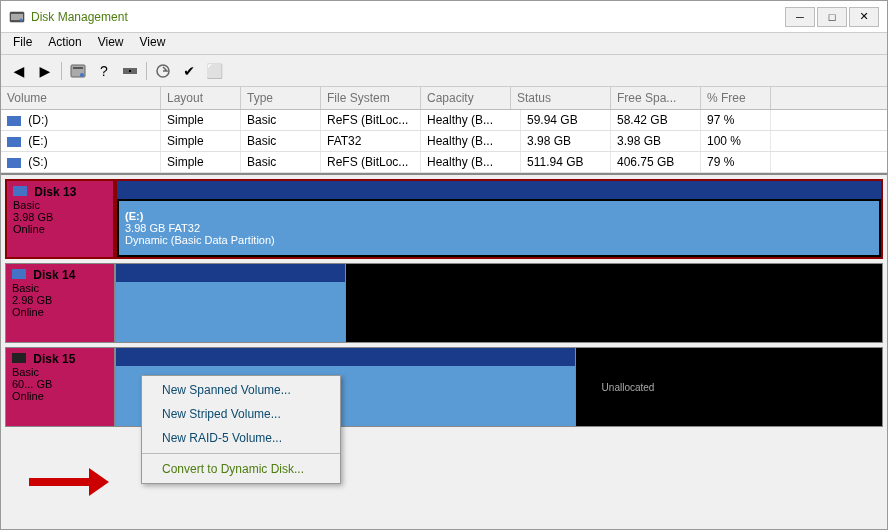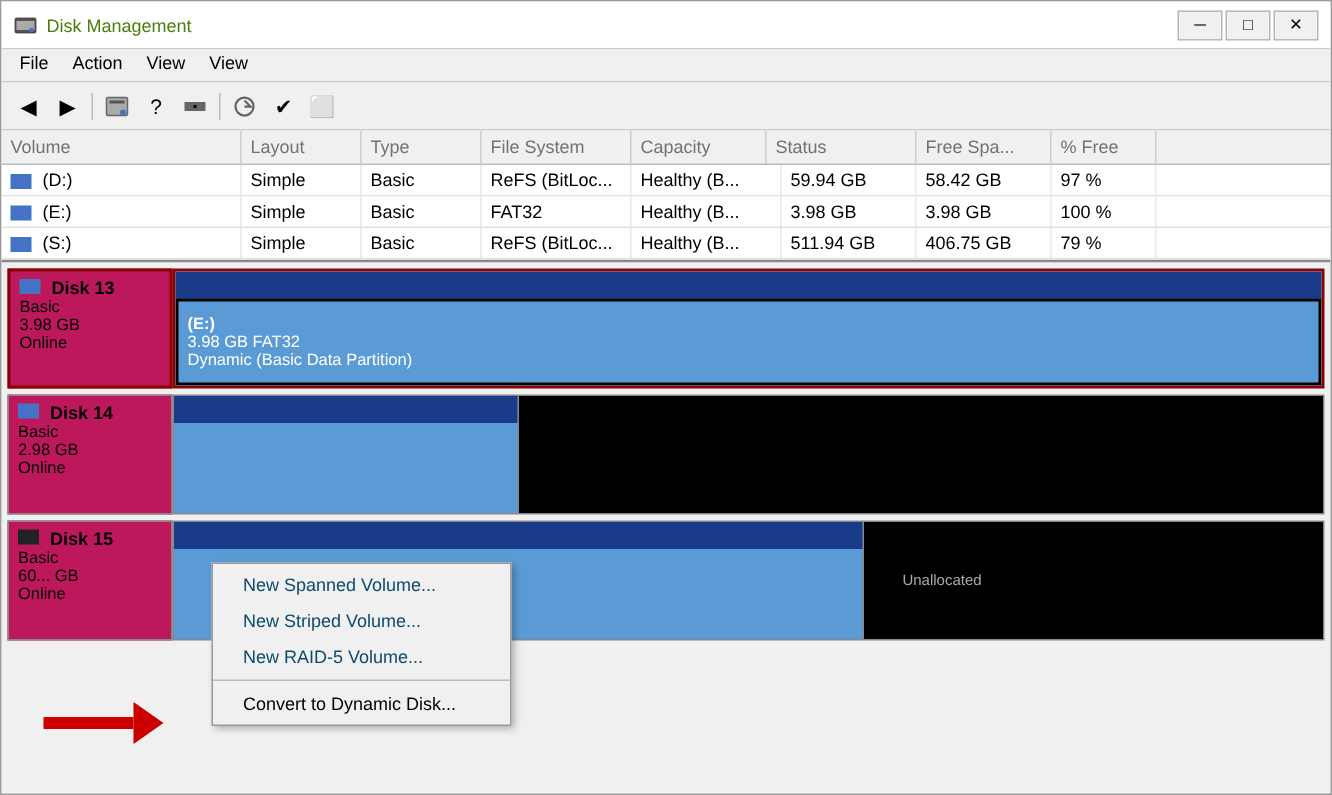--- a/index.html
+++ b/index.html
@@ -238,21 +238,21 @@
       border: 1px solid #999;
       box-shadow: 2px 2px 5px rgba(0,0,0,0.3);
       z-index: 100;
       min-width: 200px;
       padding: 2px 0;
     }
     .ctx-item {
       padding: 5px 20px;
       font-size: 12px;
       cursor: pointer;
-      color: #000000;
+      color: #4d7c0f;
       white-space: nowrap;
     }
     .ctx-item.disabled {
       color: #0c4a6e;
       cursor: default;
     }
     .ctx-separator {
       height: 1px;
       background: #bbb;
       margin: 3px 0;

